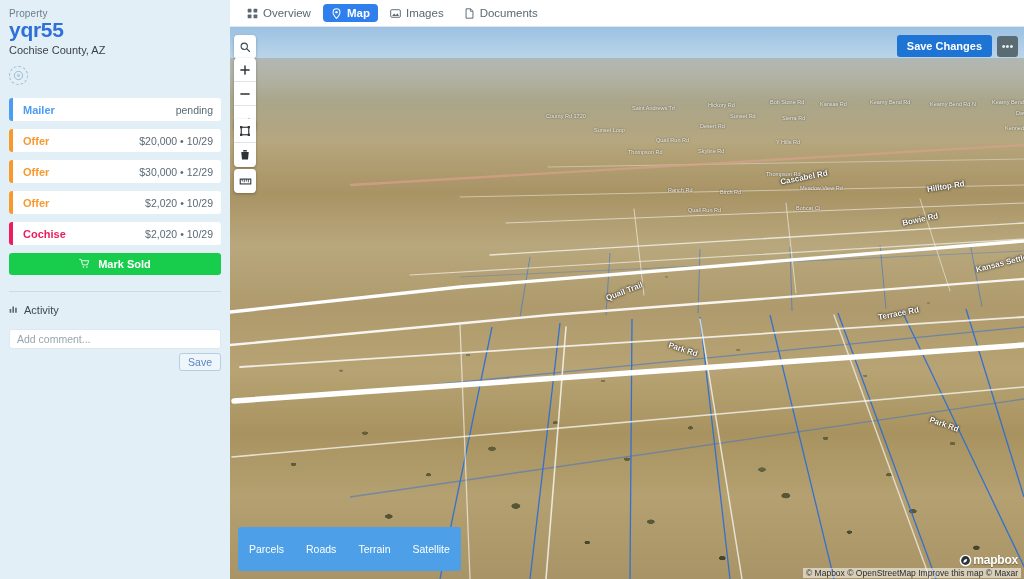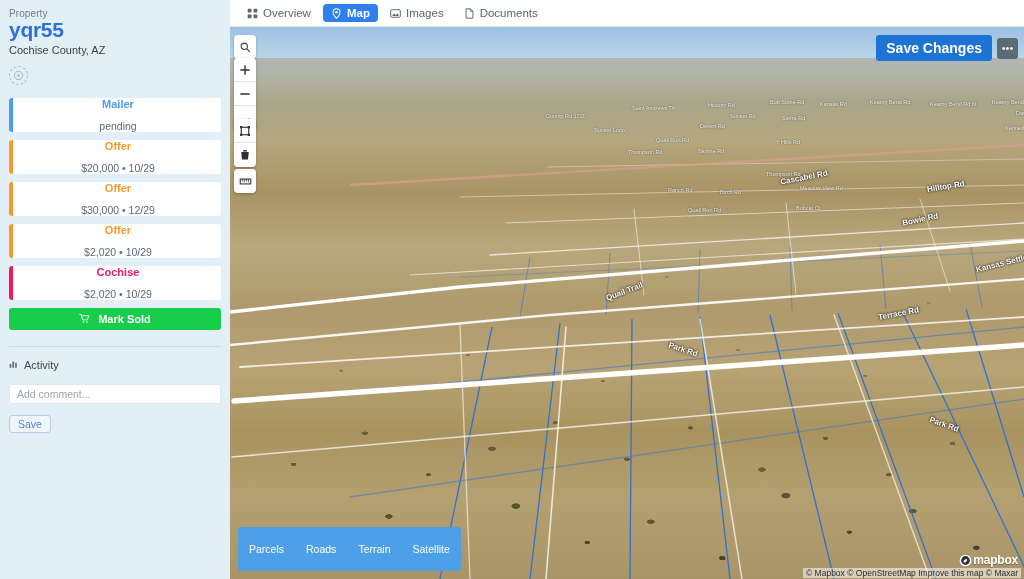--- a/index.html
+++ b/index.html
@@ -23,23 +23,23 @@
   .prop-title { font-size: 21px; font-weight: bold; color: #2f6fd8; line-height: 1.05; letter-spacing: -.3px; }
   .prop-sub { font-size: 11px; color: #39424a; margin-top: 3px; }
 
   .photo-placeholder {
     margin-top: 10px; width: 19px; height: 19px; border-radius: 50%;
     border: 1px dashed #9fb8cc; display: flex; align-items: center; justify-content: center;
   }
 
   .rows { margin-top: 13px; display: flex; flex-direction: column; gap: 8px; }
   .row {
-    position: relative; height: 34px; background: #ffffff; border-radius: 3px;
+    position: relative; height: 23px; background: #ffffff; border-radius: 3px;
     display: flex; align-items: center; justify-content: space-between;
-    padding: 0 8px 0 14px; overflow: hidden; flex-direction: column;
+    padding: 0 8px 0 14px; overflow: hidden;
   }
   .row .bar { position: absolute; left: 0; top: 0; bottom: 0; width: 4px; }
   .row .rlabel { font-size: 11px; font-weight: bold; }
   .row .rvalue { font-size: 10.5px; color: #5b6a75; }
 
   .mark-sold {
     margin-top: 8px; height: 22px; border-radius: 3px; background: #18cc4c;
     color: #fff; font-size: 11px; font-weight: bold;
     display: flex; align-items: center; justify-content: center; gap: 5px;
     border: none; cursor: pointer; width: 100%;
@@ -53,21 +53,21 @@
   }
 
   .comment-input {
     margin-top: 13px; width: 100%; height: 20px; background: #fff;
     border: 1px solid #dfe8ee; border-radius: 3px;
     font-size: 10.5px; color: #8e9aa3; padding: 0 7px;
     font-family: "Liberation Sans", sans-serif;
   }
   .comment-input::placeholder { color: #98a5ae; }
 
-  .save-row { display: flex; justify-content: flex-start; margin-top: 11px; }
+  .save-row { display: flex; justify-content: flex-end; margin-top: 4px; }
   .save-btn {
     font-size: 10.5px; color: #5a86c4; background: #eef5fb;
     border: 1px solid #b6cde4; border-radius: 3px; padding: 2px 8px; cursor: pointer;
     font-family: "Liberation Sans", sans-serif;
   }
 
   
   #right { position: relative; width: 794px; height: 579px; flex: 0 0 794px; }
 
   #tabbar {
@@ -148,21 +148,21 @@
   }
   .ctl-btn:last-child { border-bottom: none; }
 
   #search-ctl { top: 8px; left: 4px; }
   #zoom-ctl   { top: 31px; left: 4px; }
   #draw-ctl   { top: 92px; left: 4px; }
   #measure-ctl{ top: 142px; left: 4px; }
 
   #map-actions { position: absolute; top: 8px; right: 6px; display: flex; gap: 5px; align-items: center; }
   .save-changes {
-    background: #1d74d4; color: #fff; font-size: 14px; font-weight: bold;
+    background: #1d74d4; color: #fff; font-size: 11px; font-weight: bold;
     border: none; border-radius: 3px; padding: 5px 10px; cursor: pointer;
     font-family: "Liberation Sans", sans-serif;
   }
   .more-btn {
     background: #5b6b73; color: #e8eef1; border: none; border-radius: 3px;
     width: 21px; height: 21px; cursor: pointer; font-size: 11px; line-height: 1;
     display: flex; align-items: center; justify-content: center;
   }
 
   #layer-bar { position: absolute; left: 8px; bottom: 8px; display: flex;

